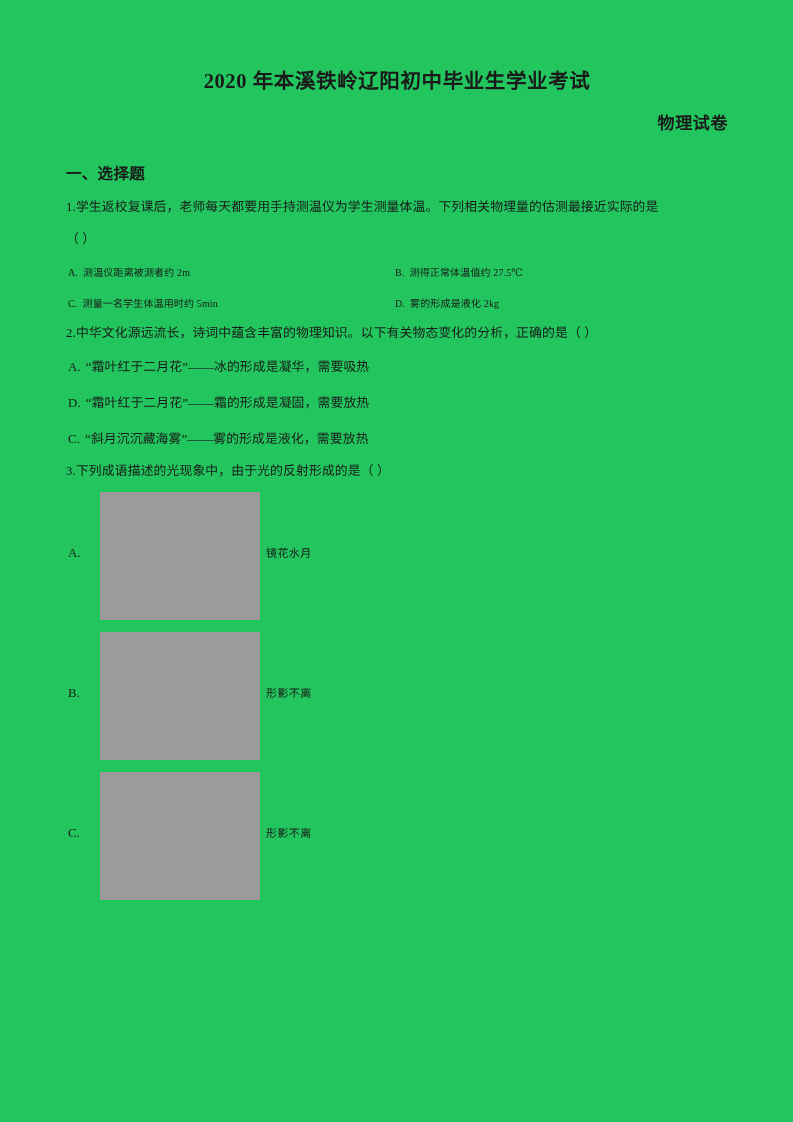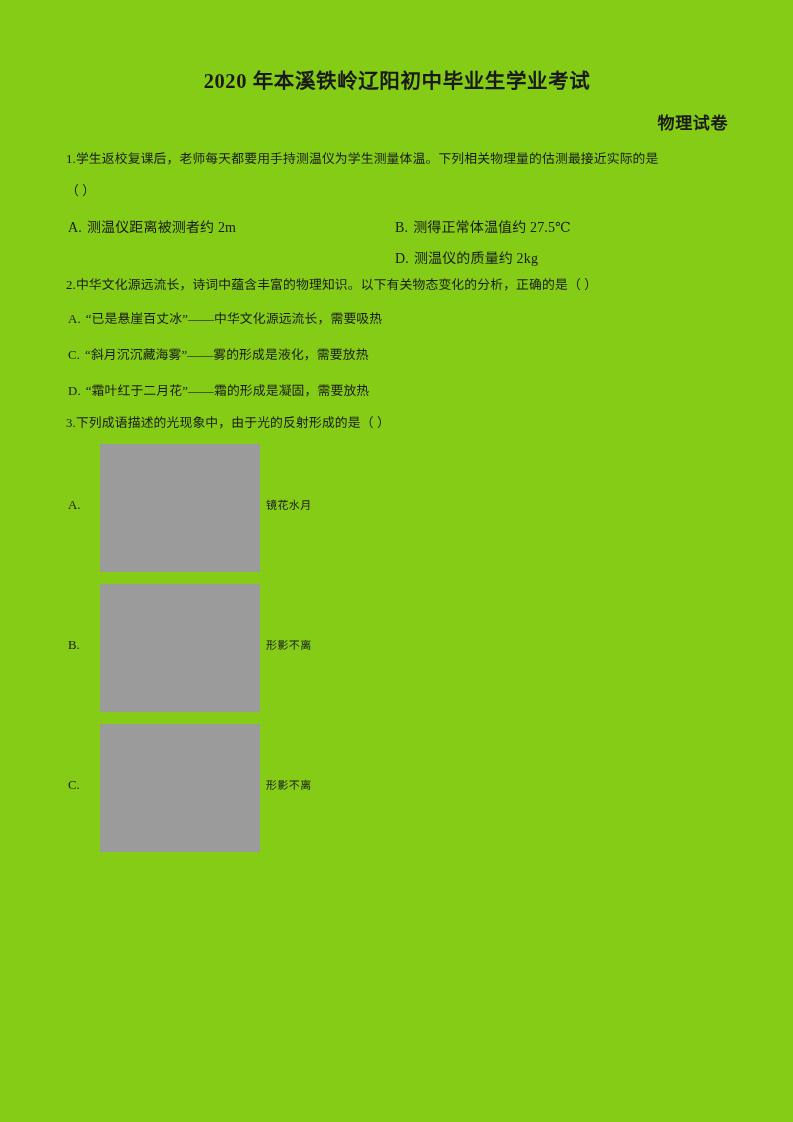--- a/index.html
+++ b/index.html
@@ -15,21 +15,21 @@
     font-family: "Liberation Serif", "DejaVu Serif", serif;
     color: #1a1a1a;
     overflow: hidden;
   }
   .page {
     position: absolute;
     left: 0;
     top: 0;
     width: 793px;
     height: 1122px;
-    background: #84cc16;
+    background: #22c55e;
   }
   .content {
     position: absolute;
     left: 66px;
     top: 0;
     width: 662px;
   }
 
   
   .doc-title {
@@ -72,21 +72,21 @@
   .question-cont {
     font-size: 12.8px;
     margin: 0;
     padding-top: 14px;
     letter-spacing: 0.15px;
   }
 
   
   .opt-row {
     position: relative;
-    font-size: 14px;
+    font-size: 10px;
     padding-top: 17px;
     height: 14px;
     letter-spacing: 0.15px;
   }
   .opt-col-a {
     position: absolute;
     left: 2px;
     top: 17px;
     white-space: nowrap;
   }
@@ -178,49 +178,53 @@
 </style>
 </head>
 <body>
 
 <div class="page">
   <div class="content">
 
     <h1 class="doc-title">2020 年本溪铁岭辽阳初中毕业生学业考试</h1>
     <h2 class="doc-subtitle">物理试卷</h2>
 
+    <h3 class="section-header">一、选择题</h3>
 
     <p class="question">1.学生返校复课后，老师每天都要用手持测温仪为学生测量体温。下列相关物理量的估测最接近实际的是</p>
     <p class="question-cont">（  ）</p>
 
     <div class="opt-row">
       <span class="opt-col-a">
         <span class="opt-label">A.</span><span>测温仪距离被测者约 2m</span>
       </span>
       <span class="opt-col-b">
         <span class="opt-label">B.</span><span>测得正常体温值约 27.5℃</span>
       </span>
     </div>
 
     <div class="opt-row">
+      <span class="opt-col-a">
+        <span class="opt-label">C.</span><span>测量一名学生体温用时约 5min</span>
+      </span>
       <span class="opt-col-b">
-        <span class="opt-label">D.</span><span>测温仪的质量约 2kg</span>
+        <span class="opt-label">D.</span><span>雾的形成是液化 2kg</span>
       </span>
     </div>
 
     <p class="question">2.中华文化源远流长，诗词中蕴含丰富的物理知识。以下有关物态变化的分析，正确的是（  ）</p>
 
     <p class="opt-line">
-      <span class="opt-label">A.</span><span>“已是悬崖百丈冰”——中华文化源远流长，需要吸热</span>
+      <span class="opt-label">A.</span><span>“霜叶红于二月花”——冰的形成是凝华，需要吸热</span>
+    </p>
+    <p class="opt-line">
+      <span class="opt-label">D.</span><span>“霜叶红于二月花”——霜的形成是凝固，需要放热</span>
     </p>
     <p class="opt-line">
       <span class="opt-label">C.</span><span>“斜月沉沉藏海雾”——雾的形成是液化，需要放热</span>
-    </p>
-    <p class="opt-line">
-      <span class="opt-label">D.</span><span>“霜叶红于二月花”——霜的形成是凝固，需要放热</span>
     </p>
 
     <p class="question">3.下列成语描述的光现象中，由于光的反射形成的是（  ）</p>
 
     <div class="img-options">
 
       <div class="img-opt">
         <span class="tag">A.</span>
         <span class="figure fig-a"></span>
         <span class="caption">镜花水月</span>

